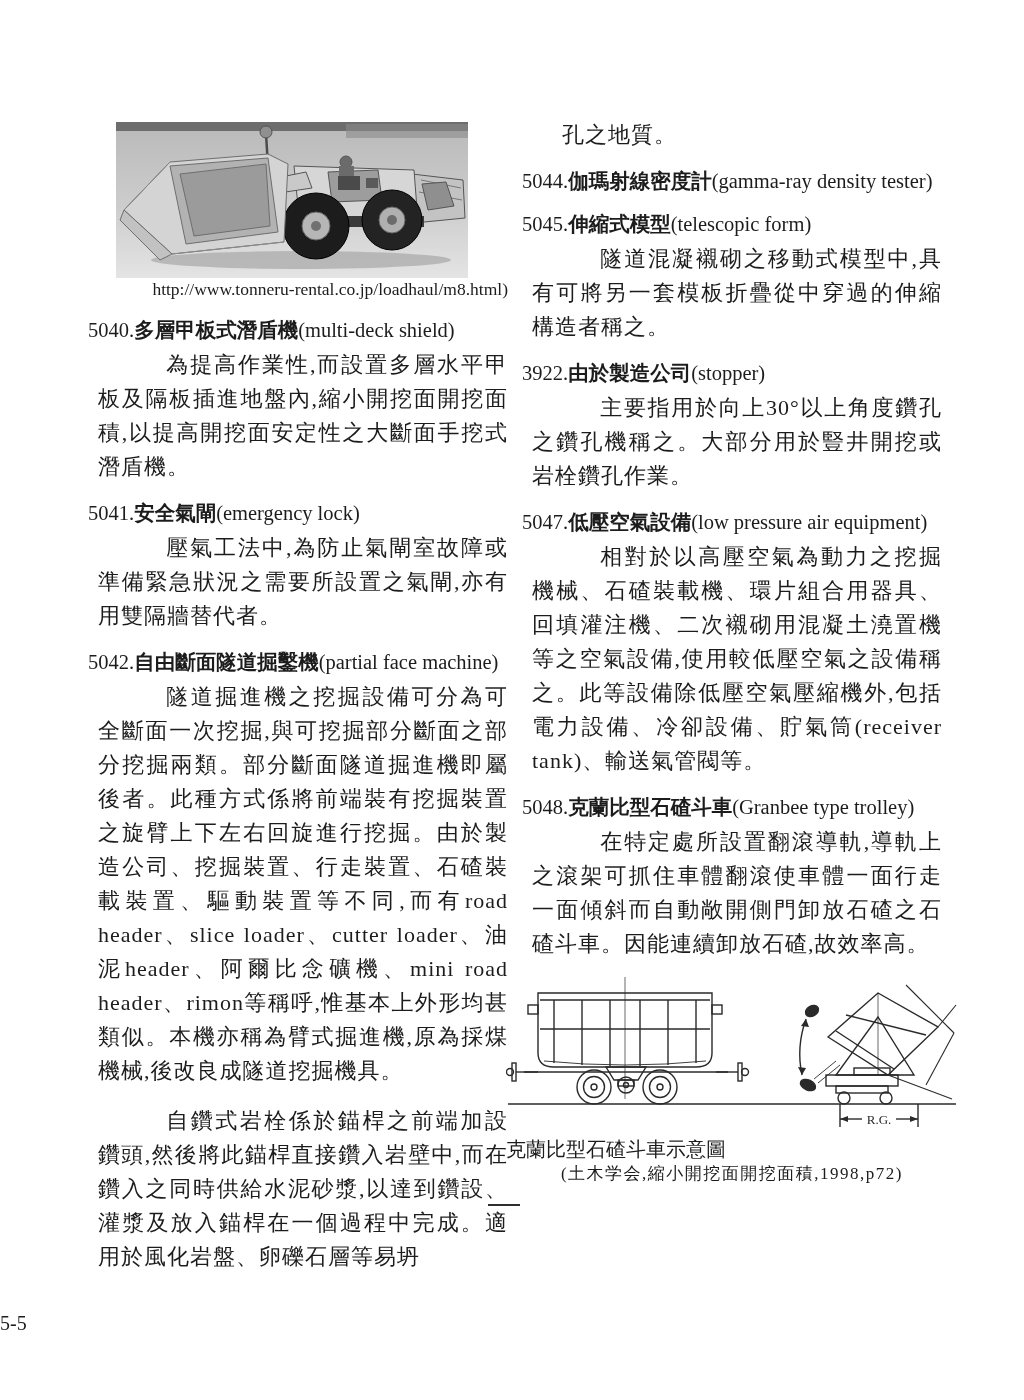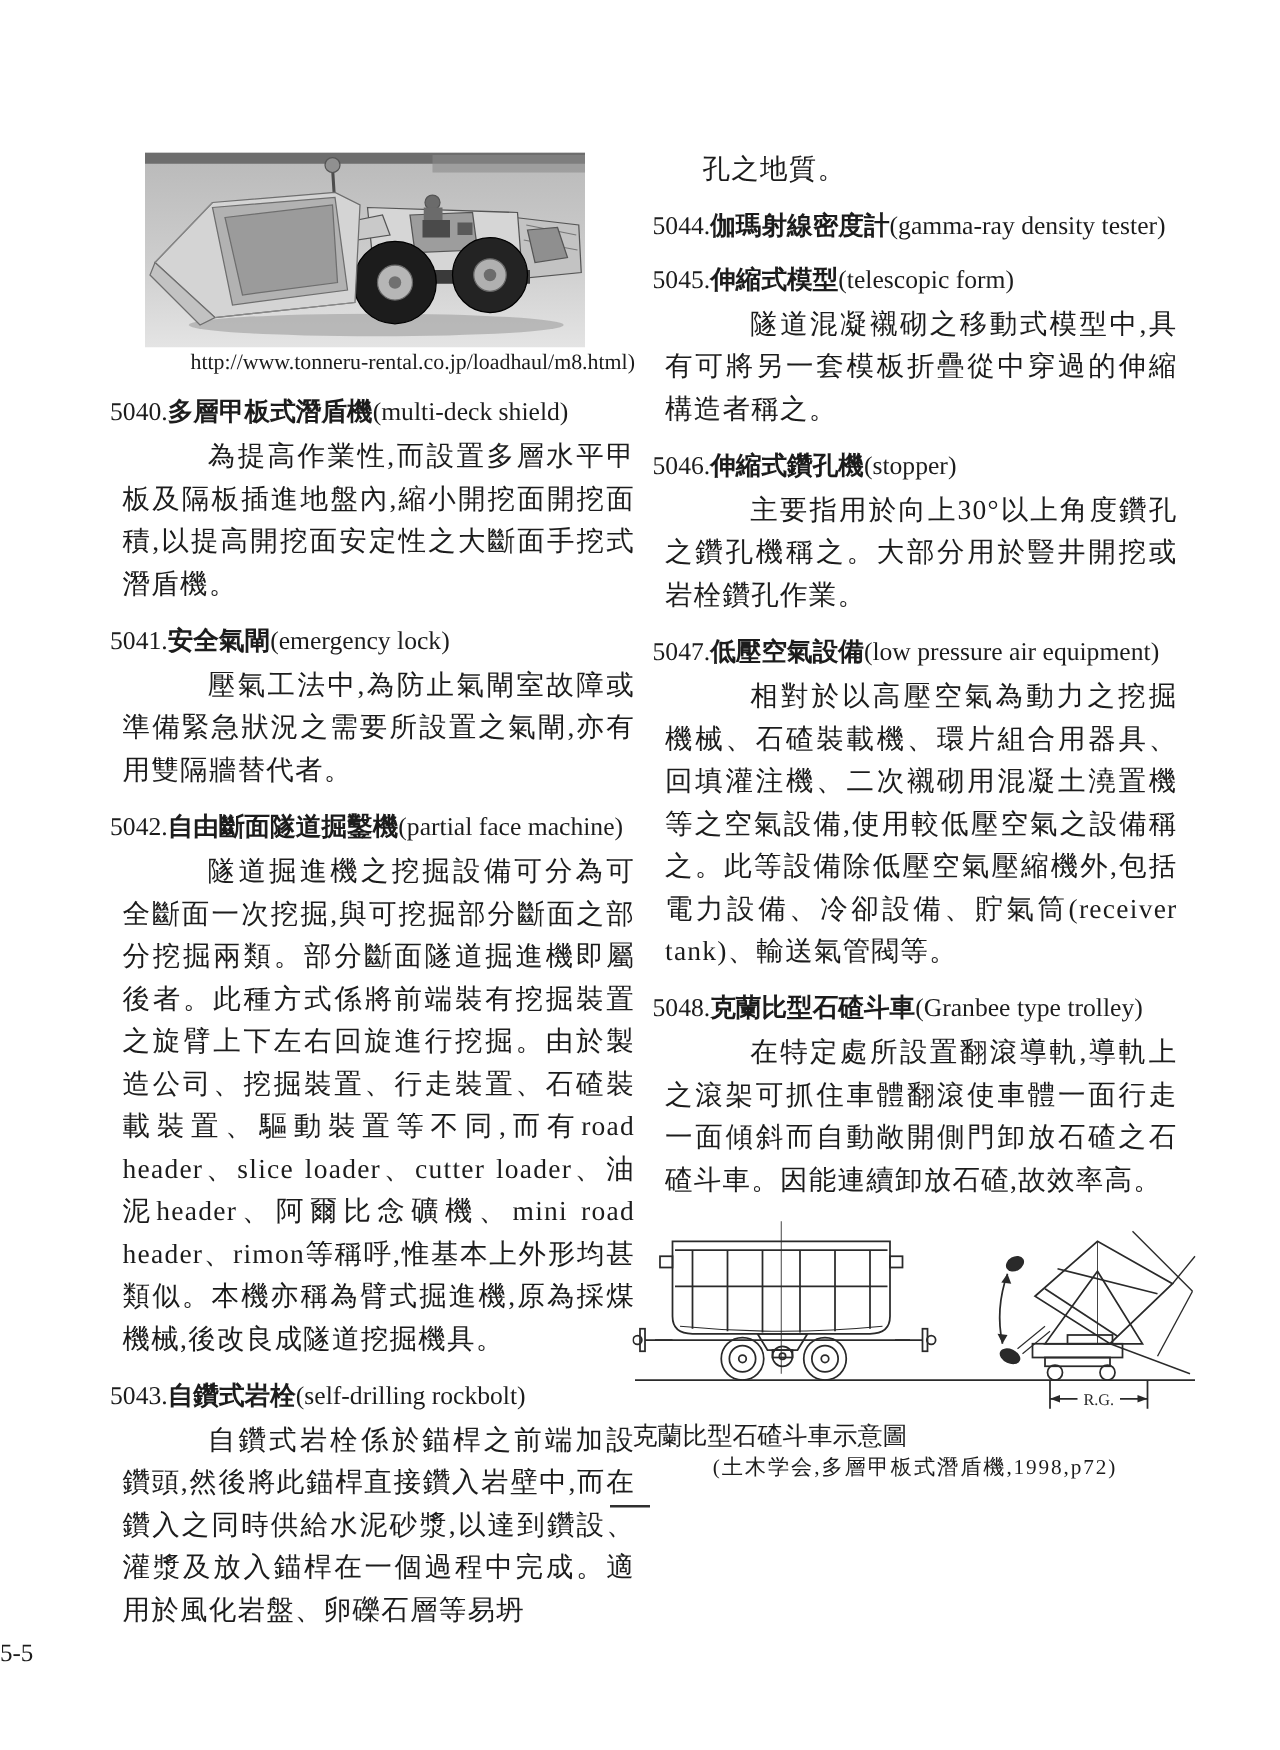--- a/index.html
+++ b/index.html
@@ -125,40 +125,39 @@
       <div class="entry-heading"><span class="num">5041.</span><span class="term">安全氣閘</span><span class="eng">(emergency lock)</span></div>
       <p class="entry-body">壓氣工法中,為防止氣閘室故障或準備緊急狀況之需要所設置之氣閘,亦有用雙隔牆替代者。</p>
     </div>
 
     <div class="entry">
       <div class="entry-heading"><span class="num">5042.</span><span class="term">自由斷面隧道掘鑿機</span><span class="eng">(partial face machine)</span></div>
       <p class="entry-body">隧道掘進機之挖掘設備可分為可全斷面一次挖掘,與可挖掘部分斷面之部分挖掘兩類。部分斷面隧道掘進機即屬後者。此種方式係將前端裝有挖掘裝置之旋臂上下左右回旋進行挖掘。由於製造公司、挖掘裝置、行走裝置、石碴裝載裝置、驅動裝置等不同,而有road header、slice loader、cutter loader、油泥header、阿爾比念礦機、mini road header、rimon等稱呼,惟基本上外形均甚類似。本機亦稱為臂式掘進機,原為採煤機械,後改良成隧道挖掘機具。</p>
     </div>
 
     <div class="entry">
-      <div class="entry-heading"><span class="num">5043.</span><span class="term">自鑽式岩栓</span><span class="eng">(self-drilling rockbolt)</span></div>
       <p class="entry-body">自鑽式岩栓係於錨桿之前端加設鑽頭,然後將此錨桿直接鑽入岩壁中,而在鑽入之同時供給水泥砂漿,以達到鑽設、灌漿及放入錨桿在一個過程中完成。適用於風化岩盤、卵礫石層等易坍</p>
     </div>
   </div>
 
   <div class="col col-right">
 
     <p class="continuation">孔之地質。</p>
 
     <div class="entry">
       <div class="entry-heading"><span class="num">5044.</span><span class="term">伽瑪射線密度計</span><span class="eng">(gamma-ray density tester)</span></div>
     </div>
 
     <div class="entry">
       <div class="entry-heading"><span class="num">5045.</span><span class="term">伸縮式模型</span><span class="eng">(telescopic form)</span></div>
       <p class="entry-body">隧道混凝襯砌之移動式模型中,具有可將另一套模板折疊從中穿過的伸縮構造者稱之。</p>
     </div>
 
     <div class="entry">
-      <div class="entry-heading"><span class="num">5046.</span><span class="term">伸縮式鑽孔機</span><span class="eng">(stopper)</span></div>
+      <div class="entry-heading"><span class="num">3922.</span><span class="term">由於製造公司</span><span class="eng">(stopper)</span></div>
       <p class="entry-body">主要指用於向上30°以上角度鑽孔之鑽孔機稱之。大部分用於豎井開挖或岩栓鑽孔作業。</p>
     </div>
 
     <div class="entry">
       <div class="entry-heading"><span class="num">5047.</span><span class="term">低壓空氣設備</span><span class="eng">(low pressure air equipment)</span></div>
       <p class="entry-body">相對於以高壓空氣為動力之挖掘機械、石碴裝載機、環片組合用器具、回填灌注機、二次襯砌用混凝土澆置機等之空氣設備,使用較低壓空氣之設備稱之。此等設備除低壓空氣壓縮機外,包括電力設備、冷卻設備、貯氣筒(receiver tank)、輸送氣管閥等。</p>
     </div>
 
     <div class="entry">
       <div class="entry-heading"><span class="num">5048.</span><span class="term">克蘭比型石碴斗車</span><span class="eng">(Granbee type trolley)</span></div>
@@ -238,20 +237,20 @@
           <line x1="412" y1="129" x2="412" y2="152"></line>
           <line x1="334" y1="144" x2="356" y2="144"></line>
           <line x1="390" y1="144" x2="412" y2="144"></line>
           <polygon points="334,144 342,141 342,147" fill="#2a2a2a" stroke="none"></polygon>
           <polygon points="412,144 404,141 404,147" fill="#2a2a2a" stroke="none"></polygon>
           <text x="373" y="149" text-anchor="middle" font-size="13" fill="#2a2a2a" stroke="none" font-family="Liberation Serif, DejaVu Serif, serif">R.G.</text>
         </g>
       </svg>
 
       <div class="trolley-caption">克蘭比型石碴斗車示意圖</div>
-      <div class="trolley-source">(土木学会,多層甲板式潛盾機,1998,p72)</div>
+      <div class="trolley-source">(土木学会,縮小開挖面開挖面積,1998,p72)</div>
     </div>
   </div>
 
   <div class="scan-artifact"></div>
 
   <div class="page-number">5-5</div>
 </div>
 
 </body></html>

